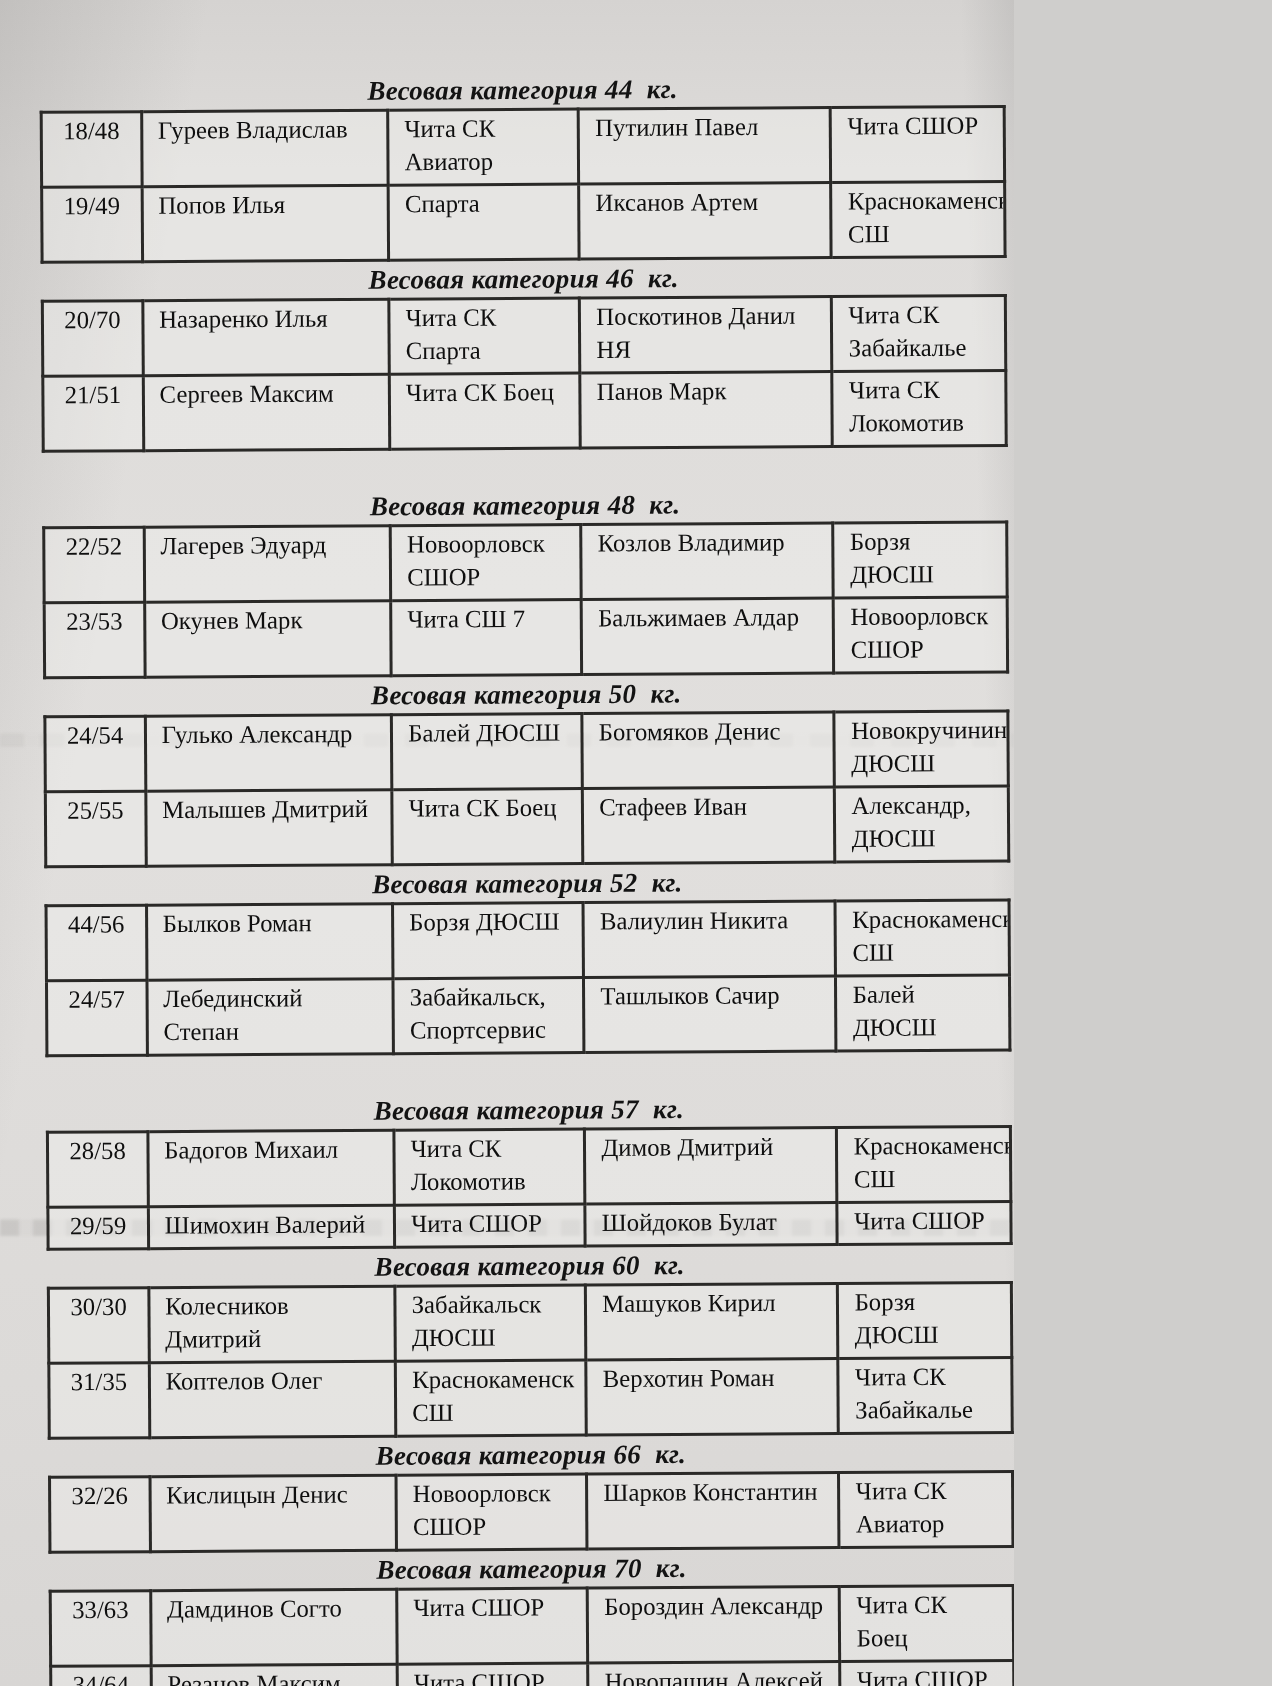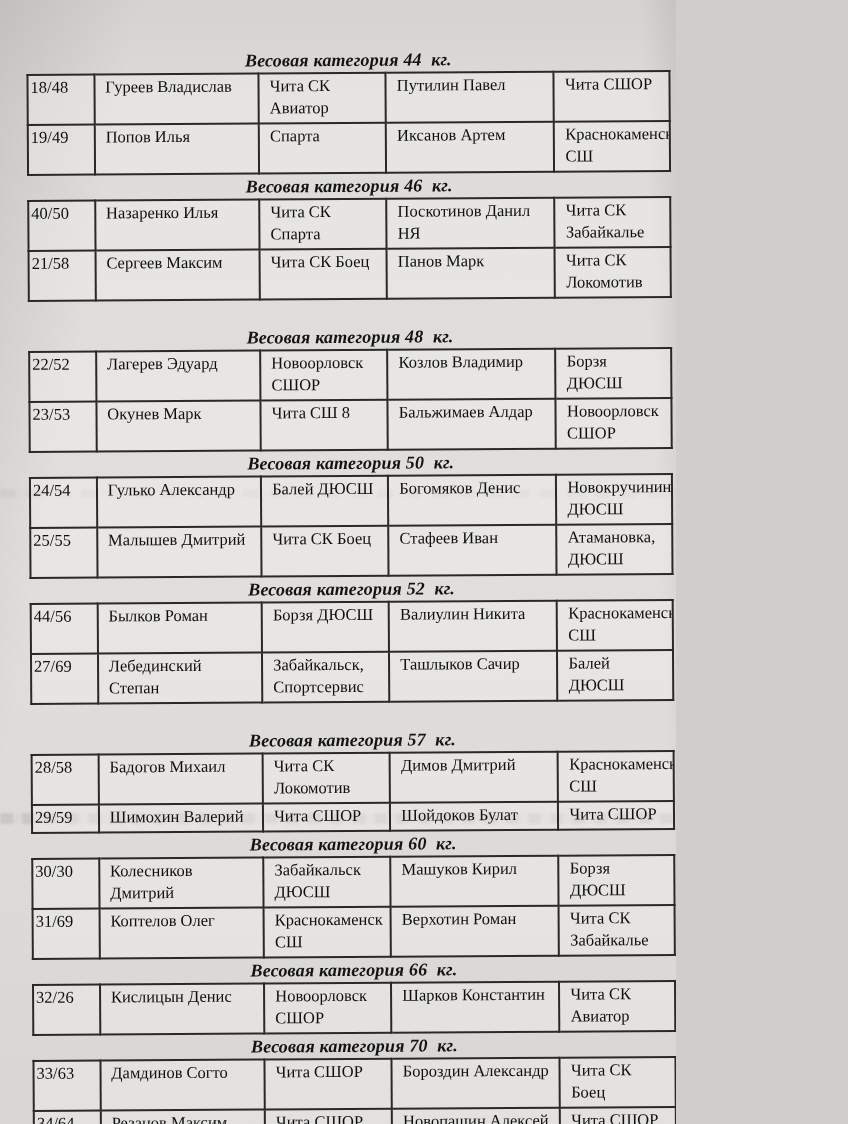--- a/index.html
+++ b/index.html
@@ -81,20 +81,21 @@
     border: 2px solid #2a2927;
     padding: 1px 10px 3px;
     vertical-align: top;
     font-size: 16.5px;
     line-height: 22px;
     color: #0f0f0f;
     white-space: pre-line;
     overflow: hidden;
   }
   .pairs-table td.col-num {
+    text-align: center;
     padding-left: 2px;
     padding-right: 2px;
   }
 </style>
 </head>
 <body>
 
 <div class="page">
   <div class="streak streak-1"></div>
   <div class="streak streak-2"></div>
@@ -135,30 +136,30 @@
     <table class="pairs-table">
       <colgroup>
         <col class="w1">
             <col class="w2">
             <col class="w3">
             <col class="w4">
             <col class="w5">
       </colgroup>
       <tbody>
   <tr class="pair-row">
-    <td class="col-num">40/50</td>
+    <td class="col-num">20/70</td>
     <td class="col-name">Назаренко Илья</td>
     <td class="col-club">Чита СК Спарта</td>
     <td class="col-name2">Поскотинов Данил НЯ</td>
     <td class="col-club2">Чита СК
 Забайкалье</td>
   </tr>
 
   <tr class="pair-row">
-    <td class="col-num">21/58</td>
+    <td class="col-num">21/51</td>
     <td class="col-name">Сергеев Максим</td>
     <td class="col-club">Чита СК Боец</td>
     <td class="col-name2">Панов Марк</td>
     <td class="col-club2">Чита СК
 Локомотив</td>
   </tr>
 </tbody>
     </table>
   </section>
 
@@ -178,21 +179,21 @@
     <td class="col-name">Лагерев Эдуард</td>
     <td class="col-club">Новоорловск
 СШОР</td>
     <td class="col-name2">Козлов Владимир</td>
     <td class="col-club2">Борзя ДЮСШ</td>
   </tr>
 
   <tr class="pair-row">
     <td class="col-num">23/53</td>
     <td class="col-name">Окунев Марк</td>
-    <td class="col-club">Чита СШ 8</td>
+    <td class="col-club">Чита СШ 7</td>
     <td class="col-name2">Бальжимаев Алдар</td>
     <td class="col-club2">Новоорловск
 СШОР</td>
   </tr>
 </tbody>
     </table>
   </section>
 
   <section class="weight-section">
     <h3 class="section-title">Весовая категория 50  кг.</h3>
@@ -212,21 +213,21 @@
     <td class="col-name2">Богомяков Денис</td>
     <td class="col-club2">Новокручининск,
 ДЮСШ</td>
   </tr>
 
   <tr class="pair-row">
     <td class="col-num">25/55</td>
     <td class="col-name">Малышев Дмитрий</td>
     <td class="col-club">Чита СК Боец</td>
     <td class="col-name2">Стафеев Иван</td>
-    <td class="col-club2">Атамановка,
+    <td class="col-club2">Александр,
 ДЮСШ</td>
   </tr>
 </tbody>
     </table>
   </section>
 
   <section class="weight-section">
     <h3 class="section-title">Весовая категория 52  кг.</h3>
     <table class="pairs-table">
       <colgroup>
@@ -240,21 +241,21 @@
   <tr class="pair-row">
     <td class="col-num">44/56</td>
     <td class="col-name">Былков Роман</td>
     <td class="col-club">Борзя ДЮСШ</td>
     <td class="col-name2">Валиулин Никита</td>
     <td class="col-club2">Краснокаменск
 СШ</td>
   </tr>
 
   <tr class="pair-row">
-    <td class="col-num">27/69</td>
+    <td class="col-num">24/57</td>
     <td class="col-name">Лебединский Степан</td>
     <td class="col-club">Забайкальск,
 Спортсервис</td>
     <td class="col-name2">Ташлыков Сачир</td>
     <td class="col-club2">Балей ДЮСШ</td>
   </tr>
 </tbody>
     </table>
   </section>
 
@@ -304,21 +305,21 @@
   <tr class="pair-row">
     <td class="col-num">30/30</td>
     <td class="col-name">Колесников Дмитрий</td>
     <td class="col-club">Забайкальск
 ДЮСШ</td>
     <td class="col-name2">Машуков Кирил</td>
     <td class="col-club2">Борзя ДЮСШ</td>
   </tr>
 
   <tr class="pair-row">
-    <td class="col-num">31/69</td>
+    <td class="col-num">31/35</td>
     <td class="col-name">Коптелов Олег</td>
     <td class="col-club">Краснокаменск
 СШ</td>
     <td class="col-name2">Верхотин Роман</td>
     <td class="col-club2">Чита СК
 Забайкалье</td>
   </tr>
 </tbody>
     </table>
   </section>

